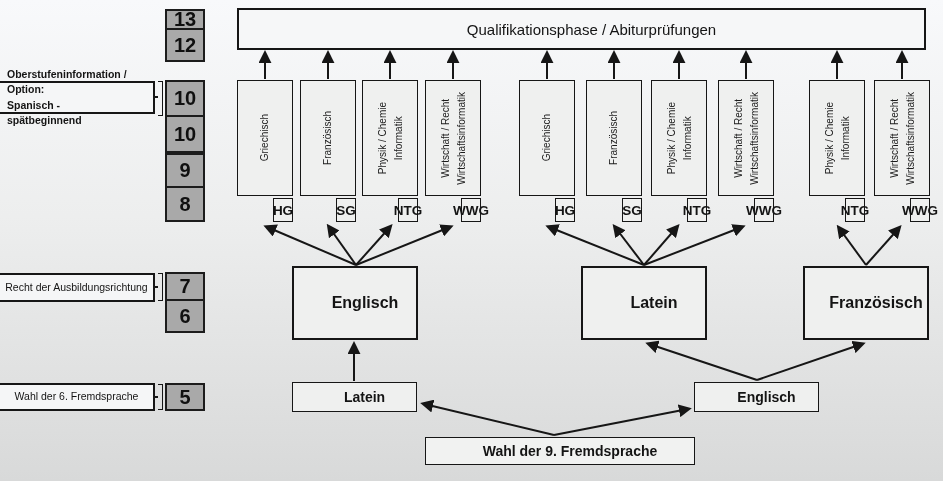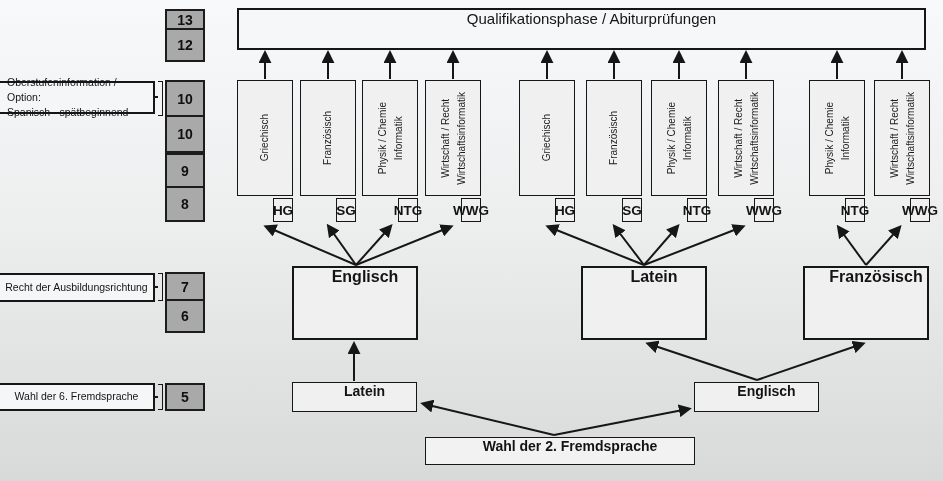--- a/index.html
+++ b/index.html
@@ -4,36 +4,36 @@
 <style>
   html,body{margin:0;padding:0;}
   .canvas{
     position:relative;width:943px;height:481px;overflow:hidden;
     background:linear-gradient(180deg,#f8f9fb 0%,#edeeee 45%,#d8d9d9 100%);
     font-family:"Liberation Sans",sans-serif;color:#141414;
   }
   .box{
     position:absolute;box-sizing:border-box;
     background:#eff0ef;border:2px solid #161616;
-    display:flex;align-items:flex-start;justify-content:center;text-align:center;padding-left:20px;
+    display:flex;align-items:center;justify-content:center;text-align:center;padding-left:20px;
   }
   .title-box{left:237px;top:8px;width:689px;height:42px;background:#f6f7f8;font-size:15px;}
   .grade{
     position:absolute;left:165px;width:40px;box-sizing:border-box;
     background:#a9a9a9;border:2px solid #1c1c1c;
     display:flex;align-items:center;justify-content:center;
-    font-weight:bold;font-size:14px;color:#101010;
+    font-weight:bold;font-size:20px;color:#101010;
   }
   .side-label{
     position:absolute;left:-2px;width:157px;box-sizing:border-box;
     background:#f5f6f7;border:2px solid #161616;
     display:flex;align-items:center;font-size:10.5px;line-height:1.45;
   }
   .side-label.centered{justify-content:center;text-align:center;}
-  .side-label .pad{padding:2px 20px 2px 7px;white-space:pre-line;}
+  .side-label .pad{padding:2px 20px 2px 7px;white-space:pre-line;font-weight:bold;}
   .bracket{position:absolute;width:5px;box-sizing:border-box;border:1.6px solid #161616;border-left:none;}
   .dash{position:absolute;width:5px;height:2px;background:#161616;}
   .col{position:absolute;top:80px;width:56px;}
   .subj{
     height:116px;box-sizing:border-box;border:1.5px solid #161616;background:#eff0ef;
     display:flex;align-items:center;justify-content:center;
   }
   .vtext{
     writing-mode:vertical-rl;transform:rotate(180deg);
     white-space:pre-line;text-align:center;font-size:10px;line-height:1.55;color:#1b1b1b;
@@ -205,21 +205,21 @@
   </div>
 
   <div class="box small-box" style="left:292px;top:382px;width:125px;height:30px;">
     <span>Latein</span>
   </div>
   <div class="box small-box" style="left:694px;top:382px;width:125px;height:30px;">
     <span>Englisch</span>
   </div>
 
   <div class="box wahl-box" style="left:425px;top:437px;width:270px;height:28px;">
-    <span>Wahl der 2. Fremdsprache</span>
+    <span>Wahl der 9. Fremdsprache</span>
   </div>
 
   <svg class="arrows" width="943" height="481" viewBox="0 0 943 481">
     <defs>
       <marker id="ah" viewBox="0 0 10 10" refX="7" refY="5" markerWidth="6.5" markerHeight="6.5" orient="auto">
         <path d="M0,0 L10,5 L0,10 z" fill="#161616"></path>
       </marker>
     </defs>
     <g stroke="#161616" stroke-width="2" fill="none">
 

